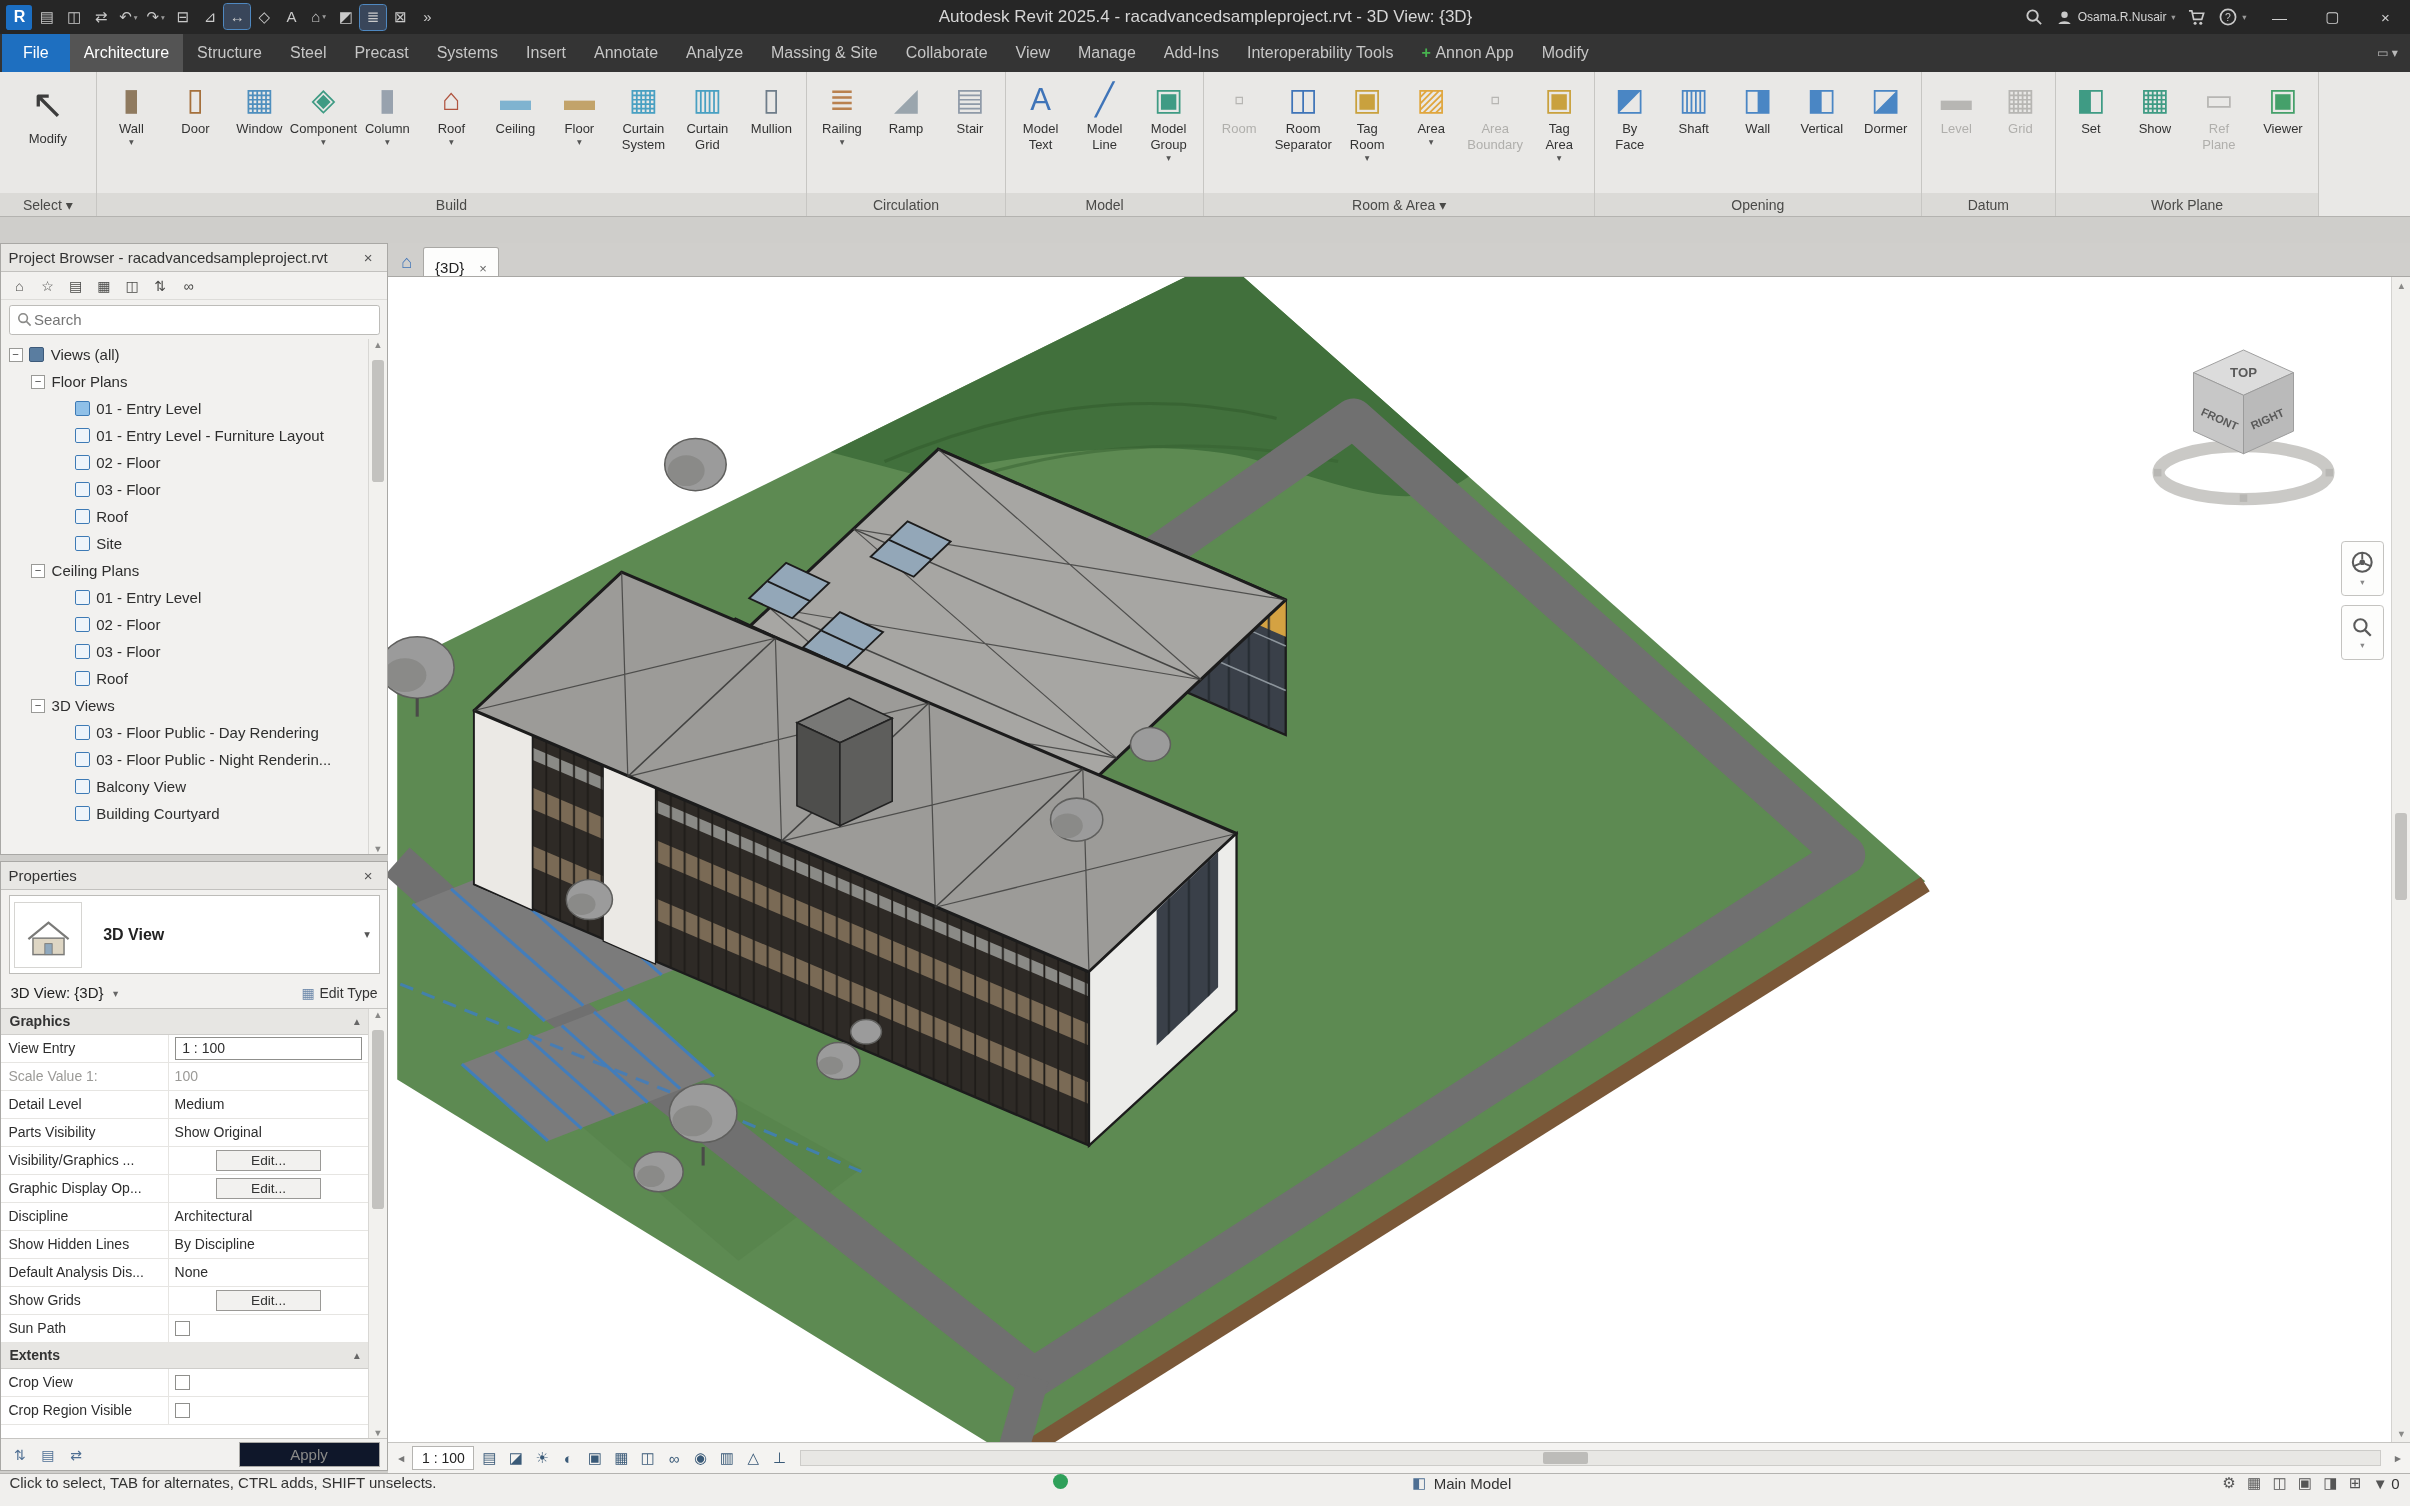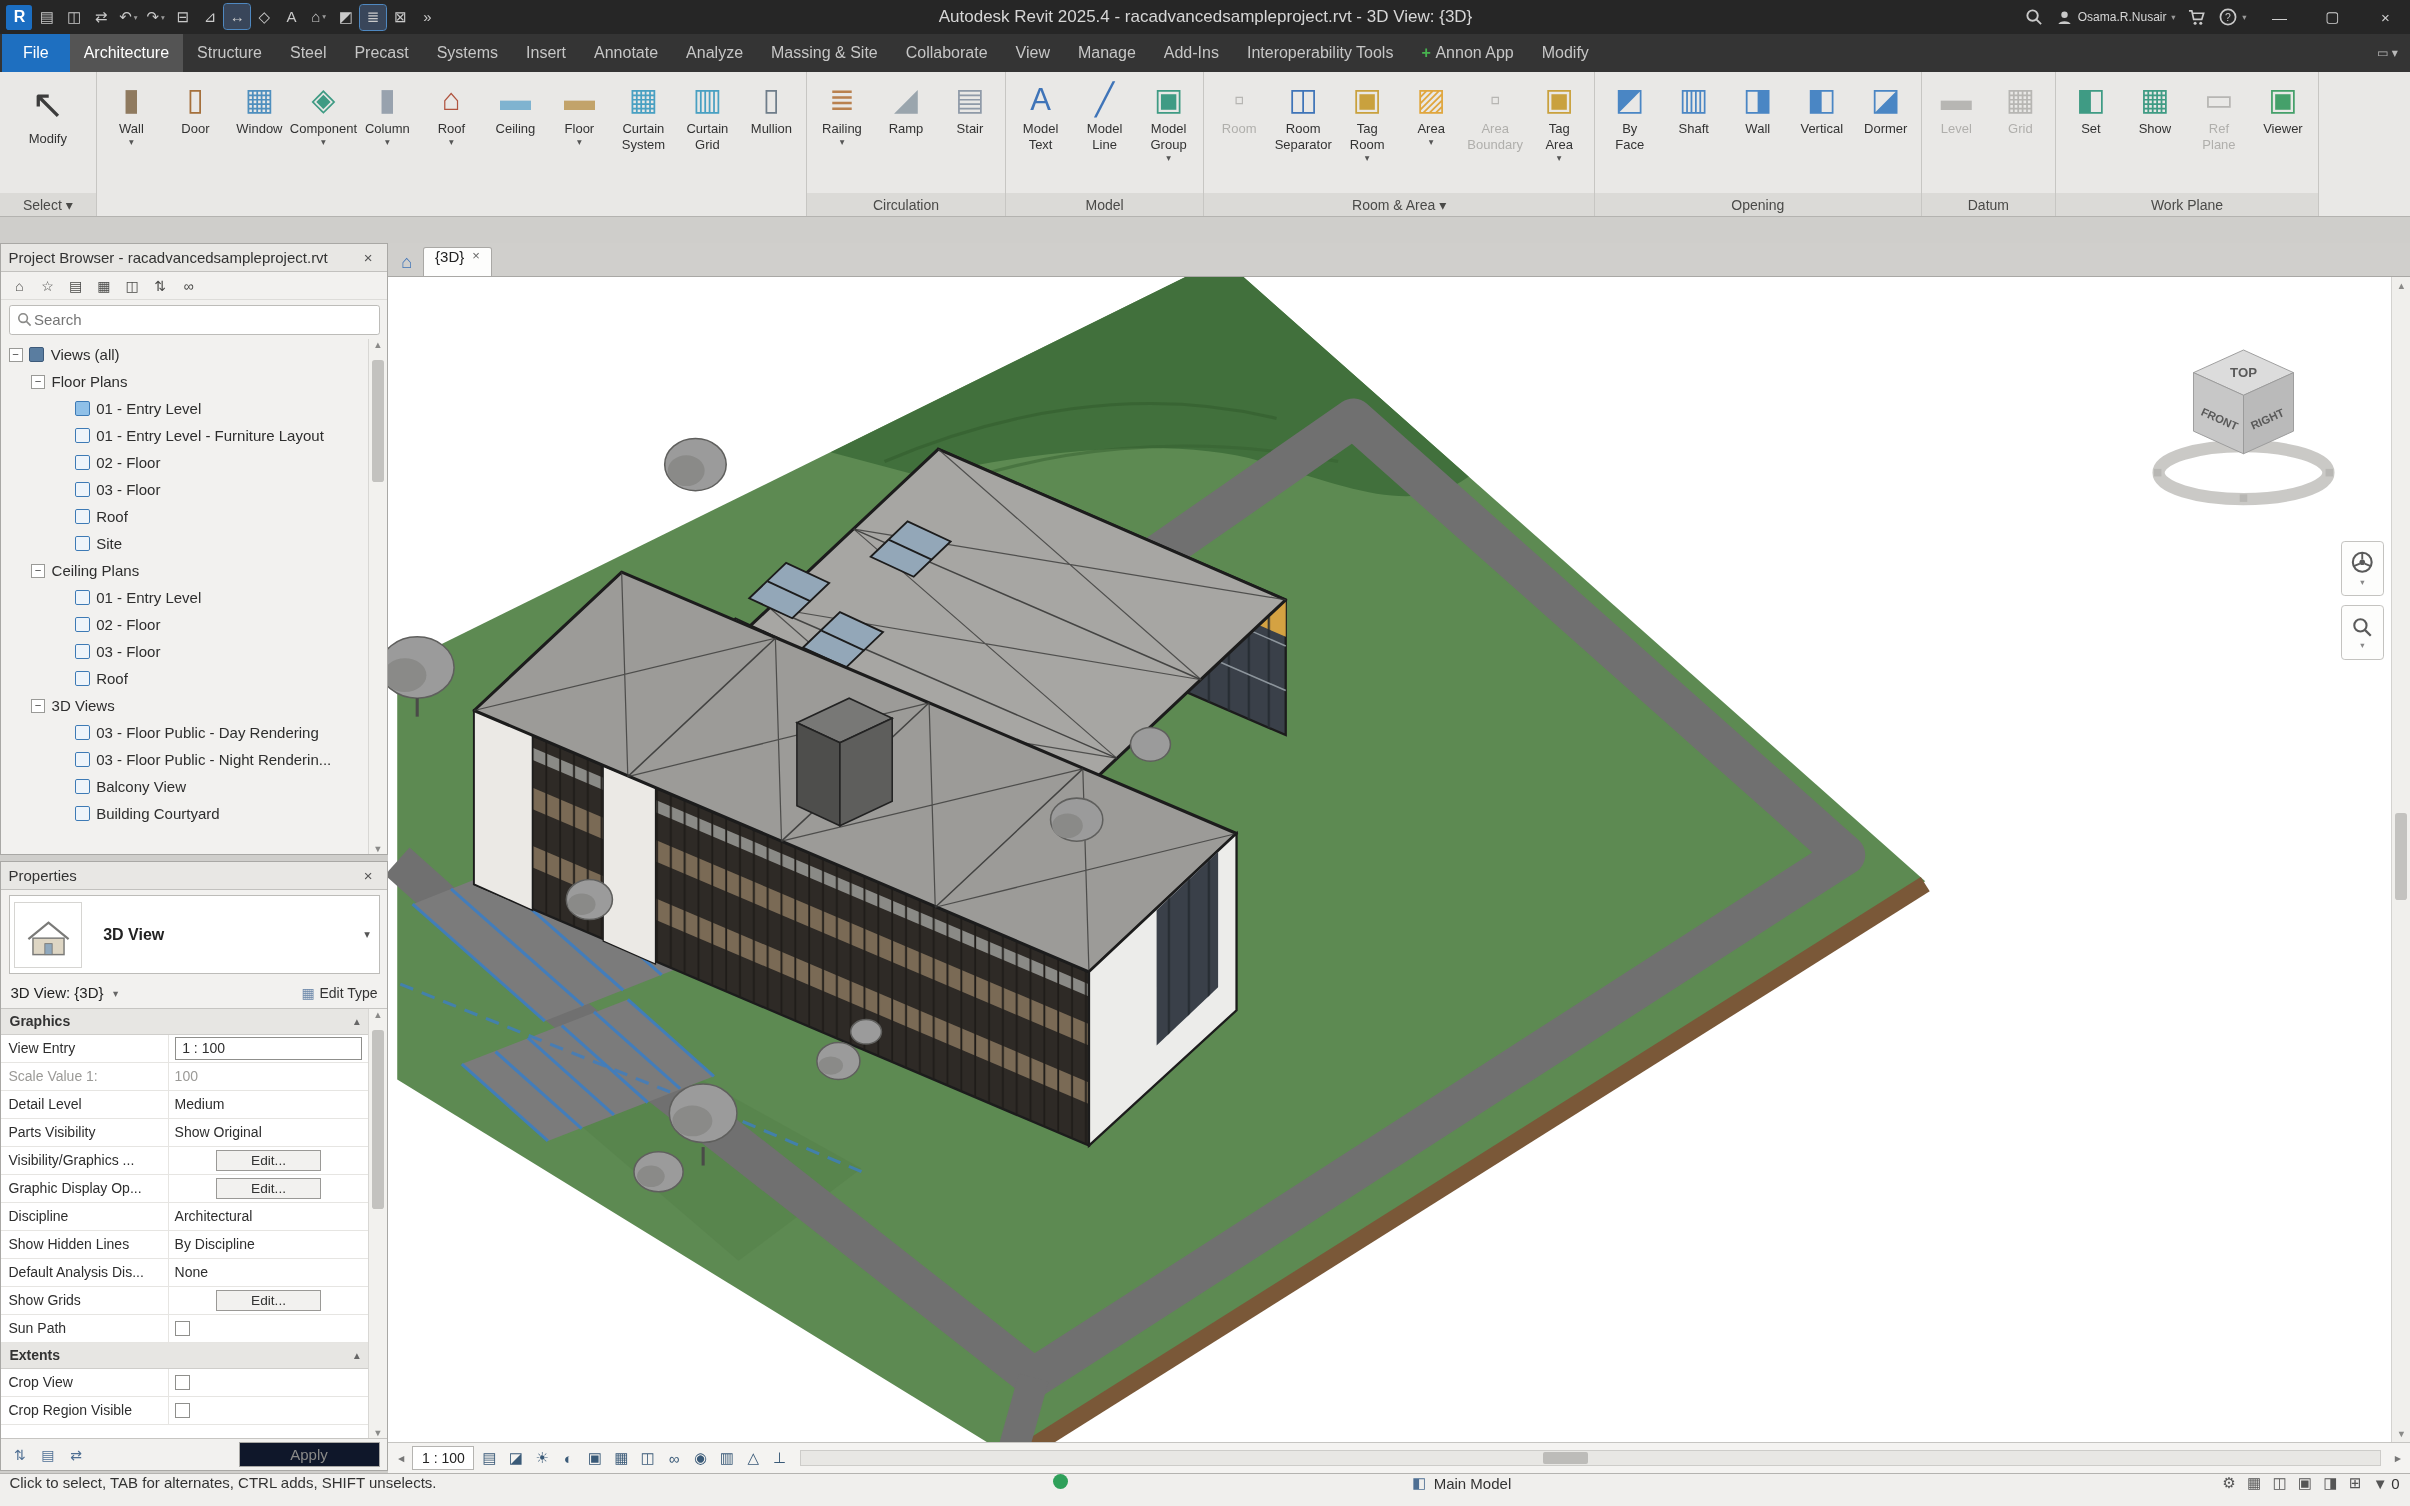--- a/index.html
+++ b/index.html
@@ -99,22 +99,22 @@
   #pfooter { height:32px; display:flex; align-items:center; padding:0 7.5px; gap:7.5px; border-top:0.9px solid #c6c5c2;
              background:var(--panelBg); flex:none; }
   .pficon { width:22.6px; height:22.6px; display:flex; align-items:center; justify-content:center; font-size:14px; color:#4f6f93; }
   #applybtn { margin-left:auto; width:141px; height:24.5px; background:#0f172a; border:0.9px solid #a9a8a5; color:#8a8a88;
               display:flex; align-items:center; justify-content:center; font-size:15px; }
 
   
   #docarea { position:absolute; left:388px; top:26px; right:0; bottom:0; display:flex; flex-direction:column; }
   #doctabs { height:34px; background:#d0cfcc; display:flex; align-items:flex-end; padding-left:2.8px; border-bottom:0.9px solid #a9a8a5; flex:none; }
   .home-btn { width:32px; height:28px; display:flex; align-items:center; justify-content:center; font-size:18px; color:#3f74b8; }
-  .doctab { height:29px; background:#fdfdfc; border:0.9px solid #a9a8a5; border-bottom:none; display:flex; align-items:flex-start;
-            padding:0 11.3px; gap:8px; font-size:15px; color:#222; border-radius:2.8px 2.8px 0 0; }
+  .doctab { height:29px; background:#fdfdfc; border:0.9px solid #a9a8a5; border-bottom:none; display:flex; align-items:flex-end;
+            padding:0 11.3px; gap:15px; font-size:15px; color:#222; border-radius:2.8px 2.8px 0 0; }
   .doctab .x { font-size:13px; color:#666; }
   #canvas { flex:1; position:relative; background:var(--canvasBg); overflow:hidden; }
   #drawing { position:absolute; inset:0; }
   #viewcube-box { position:absolute; left:1747px; top:56px; width:217px; height:184px; }
   #navbar { position:absolute; left:1953px; top:264px; width:43px; display:flex; flex-direction:column; gap:9.4px; }
   .nav-btn { width:43px; height:55px; background:#fdfdfc; border:0.9px solid #c4c3c0; border-radius:3.8px; display:flex;
              flex-direction:column; align-items:center; justify-content:center; gap:1.9px; color:#555; }
   .nav-btn .ddc { font-size:8.5px; color:#888; }
   #vscroll-canvas { position:absolute; right:0; top:0; bottom:0; width:20px; background:#f0efec; border-left:0.9px solid #d4d3d0;
                     display:flex; flex-direction:column; align-items:center; justify-content:space-between; font-size:9.4px; color:#8a8a88; padding:2.8px 0; }
@@ -282,20 +282,21 @@
             <div>Grid</div>
           </div>
         </div>
         <div class="rbtn">
           <div class="ricon" style="color: rgb(111, 125, 138);">▯</div>
           <div class="rlabel">
             <div>Mullion</div>
           </div>
         </div>
       </div>
+      <div class="plabel">Build</div>
     </div>
     <div class="rpanel">
       <div class="pbody">
         <div class="rbtn">
           <div class="ricon" style="color: rgb(185, 129, 79);">≣</div>
           <div class="rlabel">
             <div>Railing</div>
           </div>
           <div class="rcaret">▾</div>
         </div>

